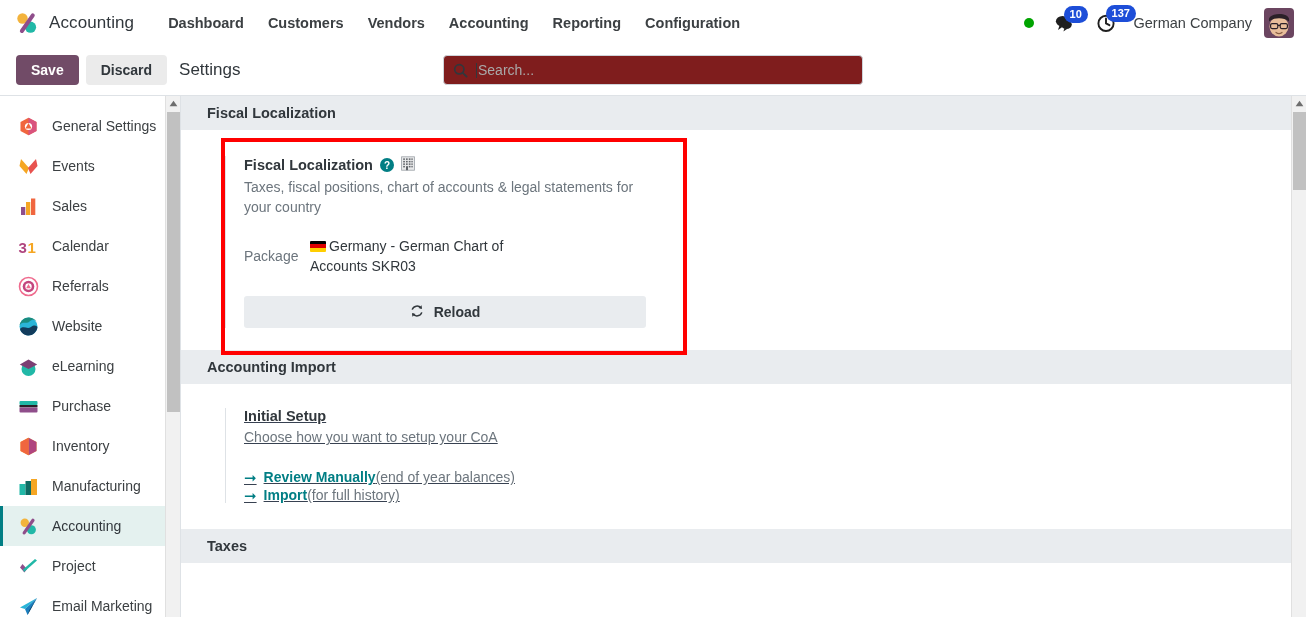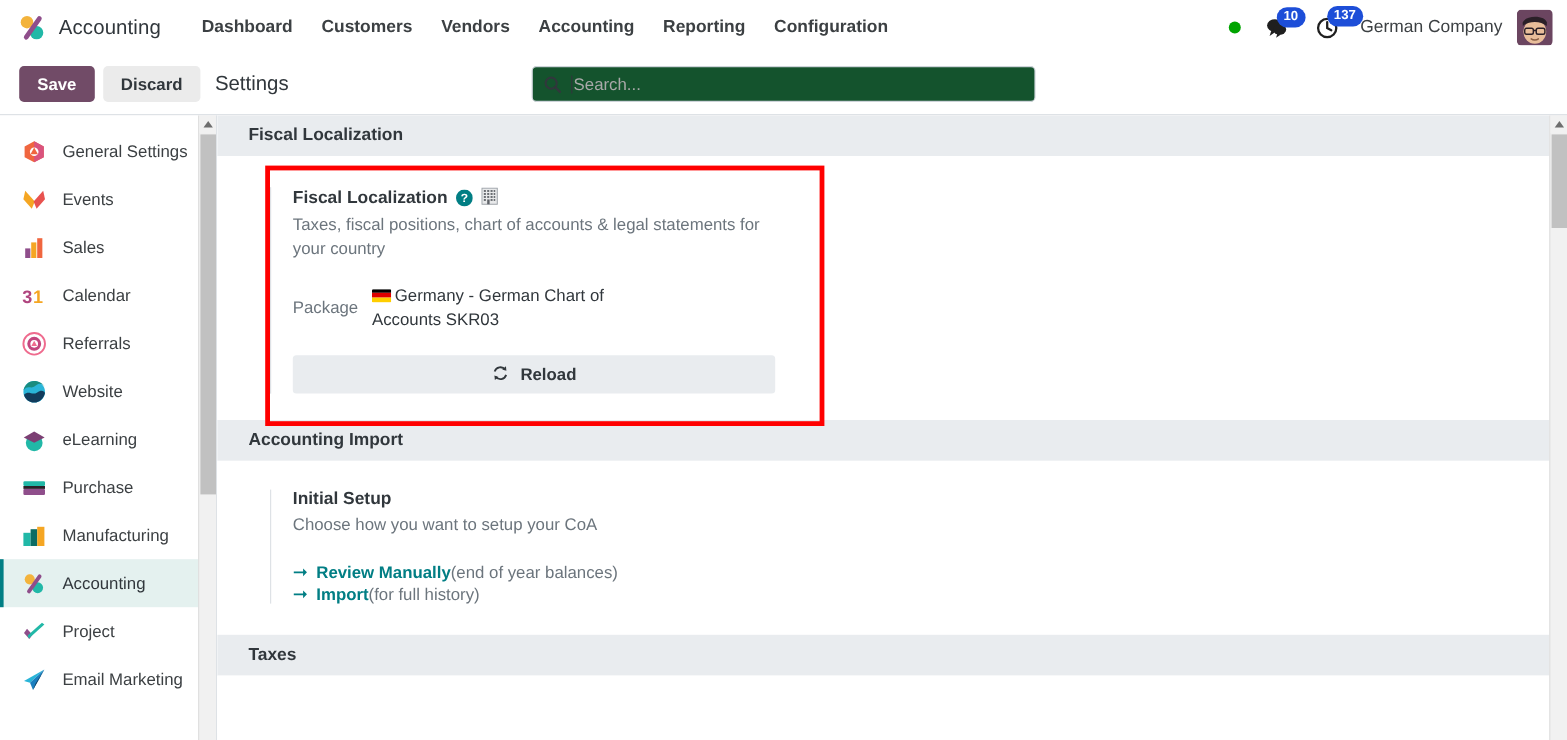--- a/index.html
+++ b/index.html
@@ -136,21 +136,21 @@
   .searchbox {
     position: absolute;
     left: 443px;
     width: 420px;
     height: 30px;
     border: 1px solid #ced4da;
     border-radius: 4px;
     display: flex;
     align-items: center;
     padding: 0 9px;
-    background: #14532d;
+    background: #7f1d1d;
   }
   .search-icon { flex: 0 0 auto; margin-right: 8px; display: flex; }
   .search-caret {
     width: 1px; height: 15px;
     background: #31373c;
     margin-right: 1px;
   }
   .search-ph {
     font-size: 14px;
     color: #a9a9a9;
@@ -538,20 +538,30 @@
         <span class="side-icon">
           <svg width="21" height="21" viewBox="0 0 21 21">
             <rect x="1.5" y="5" width="18" height="4" rx="1" fill="#21b8a7"></rect>
             <rect x="1.5" y="9" width="18" height="2.4" fill="#2b2028"></rect>
             <rect x="1.5" y="11.4" width="18" height="5" rx="1" fill="#8f4e8b"></rect>
           </svg>
         </span>
         <span class="side-label">Purchase</span>
       </div>
 
+      <div class="side-item">
+        <span class="side-icon">
+          <svg width="21" height="21" viewBox="0 0 21 21">
+            <polygon points="10.5,1.8 18.5,6 18.5,15 10.5,19.2 2.5,15 2.5,6" fill="#f5a623"></polygon>
+            <polygon points="10.5,1.8 18.5,6 18.5,15 10.5,19.2" fill="#b0457f"></polygon>
+            <polygon points="10.5,1.8 10.5,19.2 2.5,15 2.5,6" fill="#f0663f"></polygon>
+          </svg>
+        </span>
+        <span class="side-label">Inventory</span>
+      </div>
 
       <div class="side-item">
         <span class="side-icon">
           <svg width="21" height="21" viewBox="0 0 21 21">
             <rect x="1.5" y="8" width="6" height="11" fill="#21b8a7"></rect>
             <rect x="7.5" y="5" width="5.5" height="14" fill="#0d6b63"></rect>
             <rect x="13" y="3" width="6" height="16" fill="#f5a623"></rect>
           </svg>
         </span>
         <span class="side-label">Manufacturing</span>
@@ -665,21 +675,21 @@
               </svg>
             </span>
             <span>Reload</span>
           </button>
         </div>
       </div>
 
       <div class="sec-header">
         <span class="sec-header-title">Accounting Import</span>
       </div>
-      <div class="sec-body" style="padding-top:24px;padding-bottom:26px;">
+      <div class="sec-body" style="padding-top:24px;padding-bottom:26px;text-decoration:underline;">
         <div class="setting-block">
           <div class="sub-title">Initial Setup</div>
           <div class="setting-desc">Choose how you want to setup your CoA</div>
 
           <div class="links-wrap">
             <div class="link-row">
               <span class="link-arrow">➞</span>
               <span class="link-main">Review Manually</span>
               <span class="link-sub">(end of year balances)</span>
             </div>

